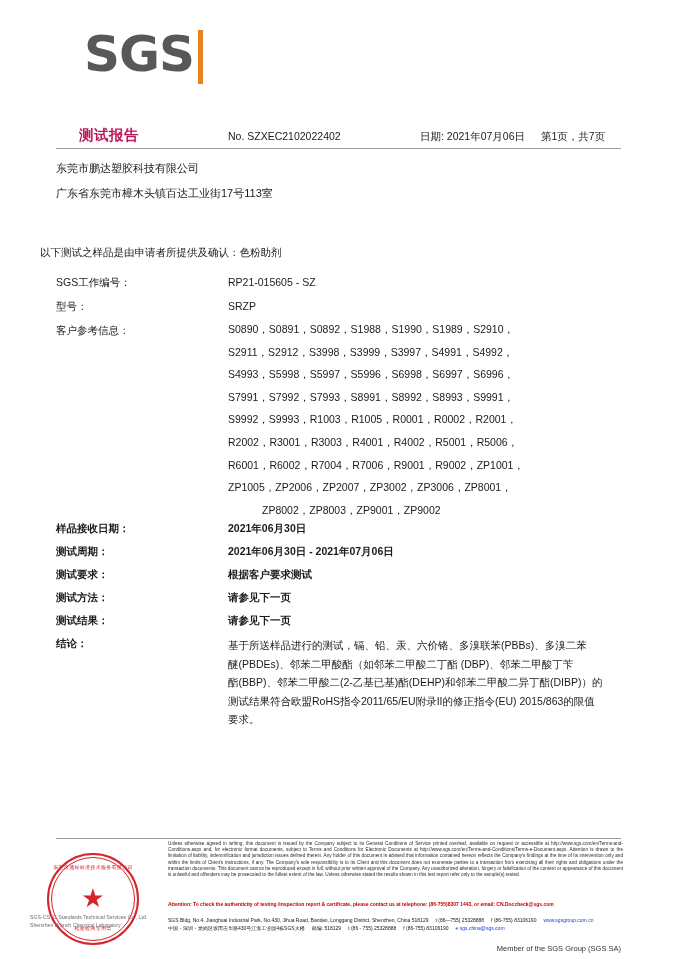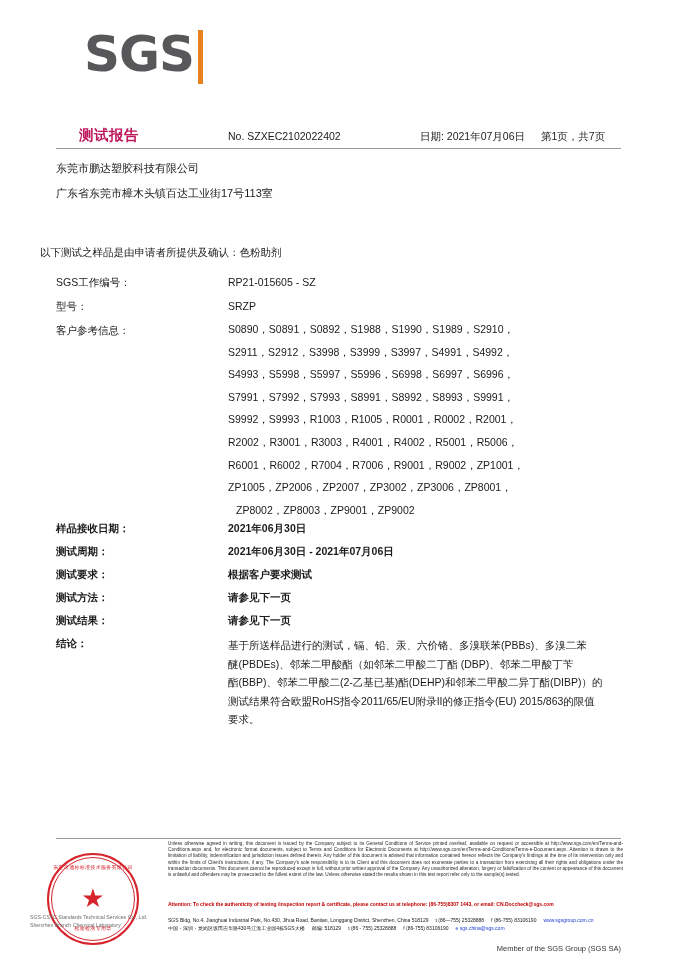--- a/index.html
+++ b/index.html
@@ -132,20 +132,21 @@
   }
   .field-value.multi {
     line-height: 22.6px;
   }
   .field-value .ln {
     display: block;
     white-space: pre;
   }
   .field-value .ln.ind {
     padding-left: 8px;
+    margin-left: 26px;
   }
 
   .fields-2 {
     position: absolute;
     left: 56px;
     top: 521px;
     width: 565px;
   }
   .fields-2 .field-row {
     margin-bottom: 9px;

